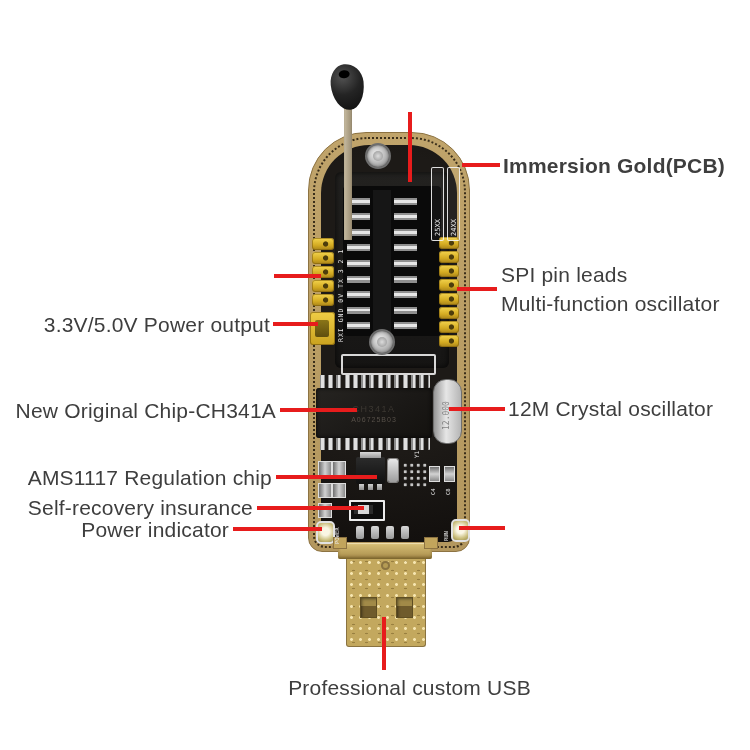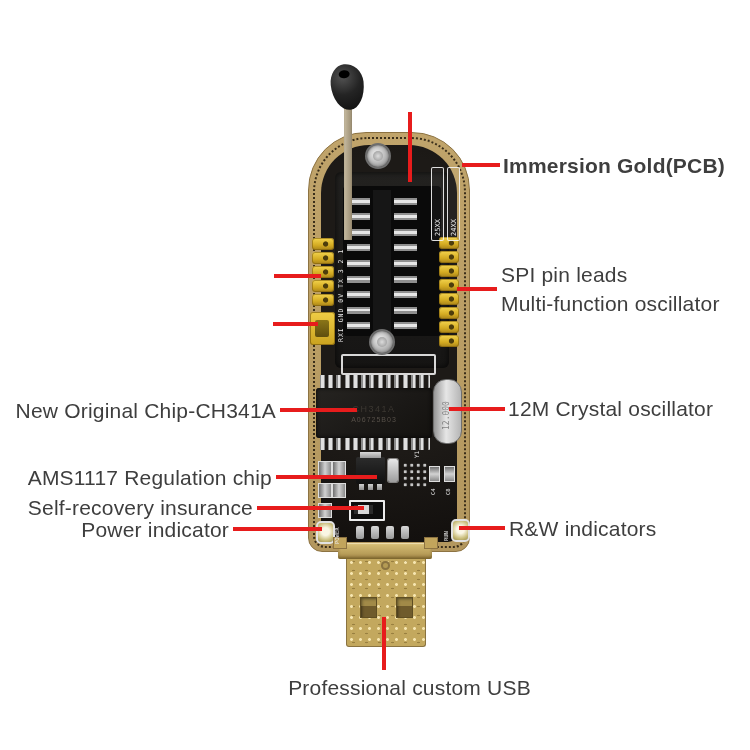--- a/index.html
+++ b/index.html
@@ -246,26 +246,26 @@
     <div class="usb-hole"></div>
     <div class="usbwin" style="left:13px;"></div>
     <div class="usbwin" style="left:49px;"></div>
   </div>
 
   <div class="lbl" style="left:503px; top:154px;font-weight:bold;">Immersion Gold(PCB)</div>
   <div class="lbl" style="left:501px; top:263px;">
     <div>SPI pin leads</div>
     <div style="margin-top:5px;">Multi-function oscillator</div>
   </div>
+  <div class="lbl r" style="left:0; width:270px; top:313px;">3.3V/5.0V Power output</div>
   <div class="lbl r" style="left:0; width:276px; top:399px;">New Original Chip-CH341A</div>
   <div class="lbl" style="left:508px; top:397px;">12M Crystal oscillator</div>
   <div class="lbl r" style="left:0; width:272px; top:466px;">AMS1117 Regulation chip</div>
   <div class="lbl r" style="left:0; width:253px; top:496px;">Self-recovery insurance</div>
   <div class="lbl r" style="left:0; width:229px; top:518px;">Power indicator</div>
-  <div class="lbl" style="left:509px; top:517px;">R&amp;W indicators</div>
   <div class="lbl c" style="left:287px; width:245px; top:676px;">Professional custom USB</div>
 
   <div class="line" style="left:408px; top:112px; width:4px; height:70px;"></div>
   <div class="line" style="left:462px; top:163px; width:38px; height:4px;"></div>
   <div class="line" style="left:274px; top:274px; width:47px; height:4px;"></div>
   <div class="line" style="left:457px; top:287px; width:40px; height:4px;"></div>
   <div class="line" style="left:273px; top:322px; width:45px; height:4px;"></div>
   <div class="line" style="left:280px; top:408px; width:77px; height:4px;"></div>
   <div class="line" style="left:449px; top:407px; width:56px; height:4px;"></div>
   <div class="line" style="left:276px; top:475px; width:101px; height:4px;"></div>

